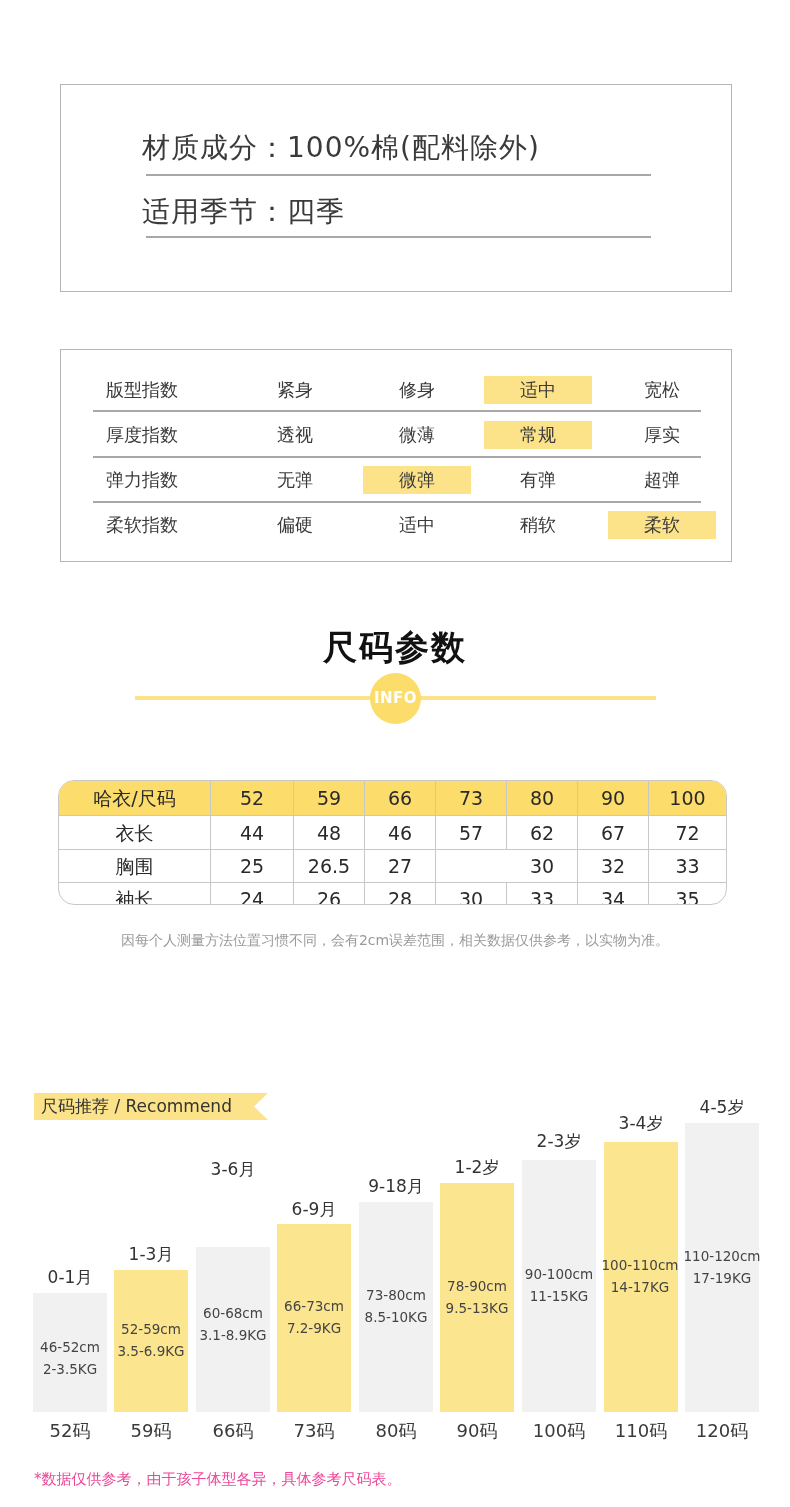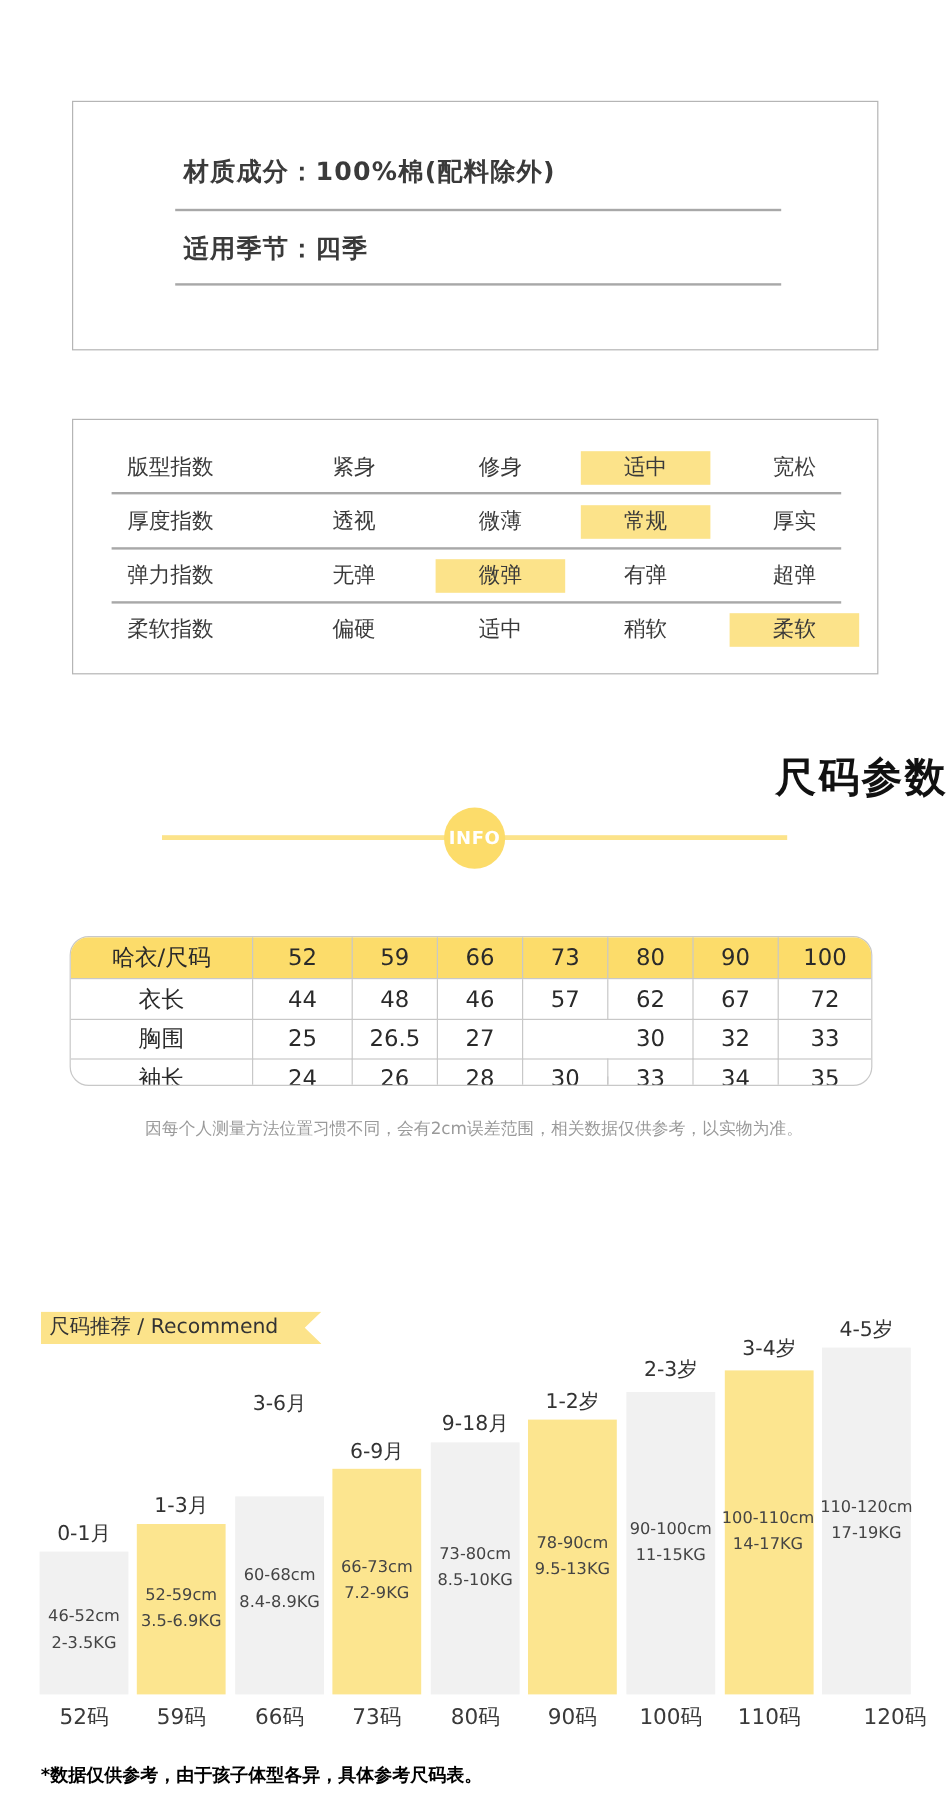--- a/index.html
+++ b/index.html
@@ -9,22 +9,22 @@
     color: #333333; position: relative; overflow: hidden;
   }
   .abs { position: absolute; }
 
   
   .material-box {
     left: 60px; top: 84px; width: 672px; height: 208px;
     border: 1px solid #b5b5b5;
   }
   .mat-line {
-    position: absolute; left: 92px; width: 505px;
-    font-size: 21px; color: #3a3a3a; letter-spacing: 1px; font-weight: bold;
+    position: absolute; left: 81px; width: 505px;
+    font-size: 28px; color: #3a3a3a; letter-spacing: 1px;
   }
   .mat-rule { position: absolute; left: 85px; width: 505px; height: 2px; background: #a8a8a8; }
 
   
   .index-box {
     left: 60px; top: 349px; width: 672px; height: 213px;
     border: 1px solid #b5b5b5;
   }
   .idx-row { position: absolute; left: 32px; width: 608px; height: 45px; }
   .idx-rule { position: absolute; left: 32px; width: 608px; height: 2px; background: #a8a8a8; }
@@ -32,21 +32,21 @@
     position: absolute; top: 0; height: 45px; line-height: 45px;
     font-size: 18px; color: #3a3a3a; text-align: center;
   }
   .idx-cell.hl span.hlbg {
     position: absolute; left: 0; right: 0; top: 9px; height: 28px; background: #fce38a;
   }
   .idx-cell span.t { position: relative; }
 
   
   .size-title {
-    left: 0; width: 790px; top: 625px; text-align: right;
+    left: 0; width: 790px; top: 625px; text-align: center;
     font-size: 34px; font-weight: bold; color: #111111; letter-spacing: 2px;
   }
   .info-line { left: 135px; top: 696px; width: 521px; height: 4px; background: #fce38a; }
   .info-circle {
     left: 370px; top: 673px; width: 51px; height: 51px; border-radius: 50%;
     background: #fcdc6a; color: #ffffff; font-size: 15px; font-weight: bold;
     text-align: center; line-height: 51px; letter-spacing: 0.5px;
   }
 
   
@@ -85,21 +85,21 @@
   }
   .bar-info {
     position: absolute; width: 82px; text-align: center;
     font-size: 13.5px; color: #444444; line-height: 22px;
   }
   .bar-size {
     position: absolute; width: 100px; text-align: center; top: 1419px;
     font-size: 18px; color: #3a3a3a;
   }
   .bottom-note {
-    left: 34px; top: 1470px; font-size: 15px; color: #000000; font-weight: bold;
+    left: 34px; top: 1470px; font-size: 15px; color: #ec4899;
   }
 </style>
 </head>
 <body>
 
 <div class="abs material-box">
   <div class="mat-line" style="top:44px;">材质成分：100%棉(配料除外)</div>
   <div class="mat-rule" style="top:89px;"></div>
   <div class="mat-line" style="top:108px;">适用季节：四季</div>
   <div class="mat-rule" style="top:151px;"></div>
@@ -222,21 +222,21 @@
 <div class="bar-info" style="left:29px;  top:1336px;">
     <div>46-52cm</div>
     <div>2-3.5KG</div>
   </div>
 <div class="bar-info" style="left:110px; top:1318px;">
     <div>52-59cm</div>
     <div>3.5-6.9KG</div>
   </div>
 <div class="bar-info" style="left:192px; top:1302px;">
     <div>60-68cm</div>
-    <div>8.4-8.9KG</div>
+    <div>3.1-8.9KG</div>
   </div>
 <div class="bar-info" style="left:273px; top:1295px;">
     <div>66-73cm</div>
     <div>7.2-9KG</div>
   </div>
 <div class="bar-info" style="left:355px; top:1284px;">
     <div>73-80cm</div>
     <div>8.5-10KG</div>
   </div>
 <div class="bar-info" style="left:436px; top:1275px;">
@@ -257,15 +257,15 @@
   </div>
 
 <div class="bar-size" style="left:20px;">52码</div>
 <div class="bar-size" style="left:101px;">59码</div>
 <div class="bar-size" style="left:183px;">66码</div>
 <div class="bar-size" style="left:264px;">73码</div>
 <div class="bar-size" style="left:346px;">80码</div>
 <div class="bar-size" style="left:427px;">90码</div>
 <div class="bar-size" style="left:509px;">100码</div>
 <div class="bar-size" style="left:591px;">110码</div>
-<div class="bar-size" style="left:672px;text-align:right;">120码</div>
+<div class="bar-size" style="left:672px;">120码</div>
 
 <div class="abs bottom-note">*数据仅供参考，由于孩子体型各异，具体参考尺码表。</div>
 
 </body></html>

